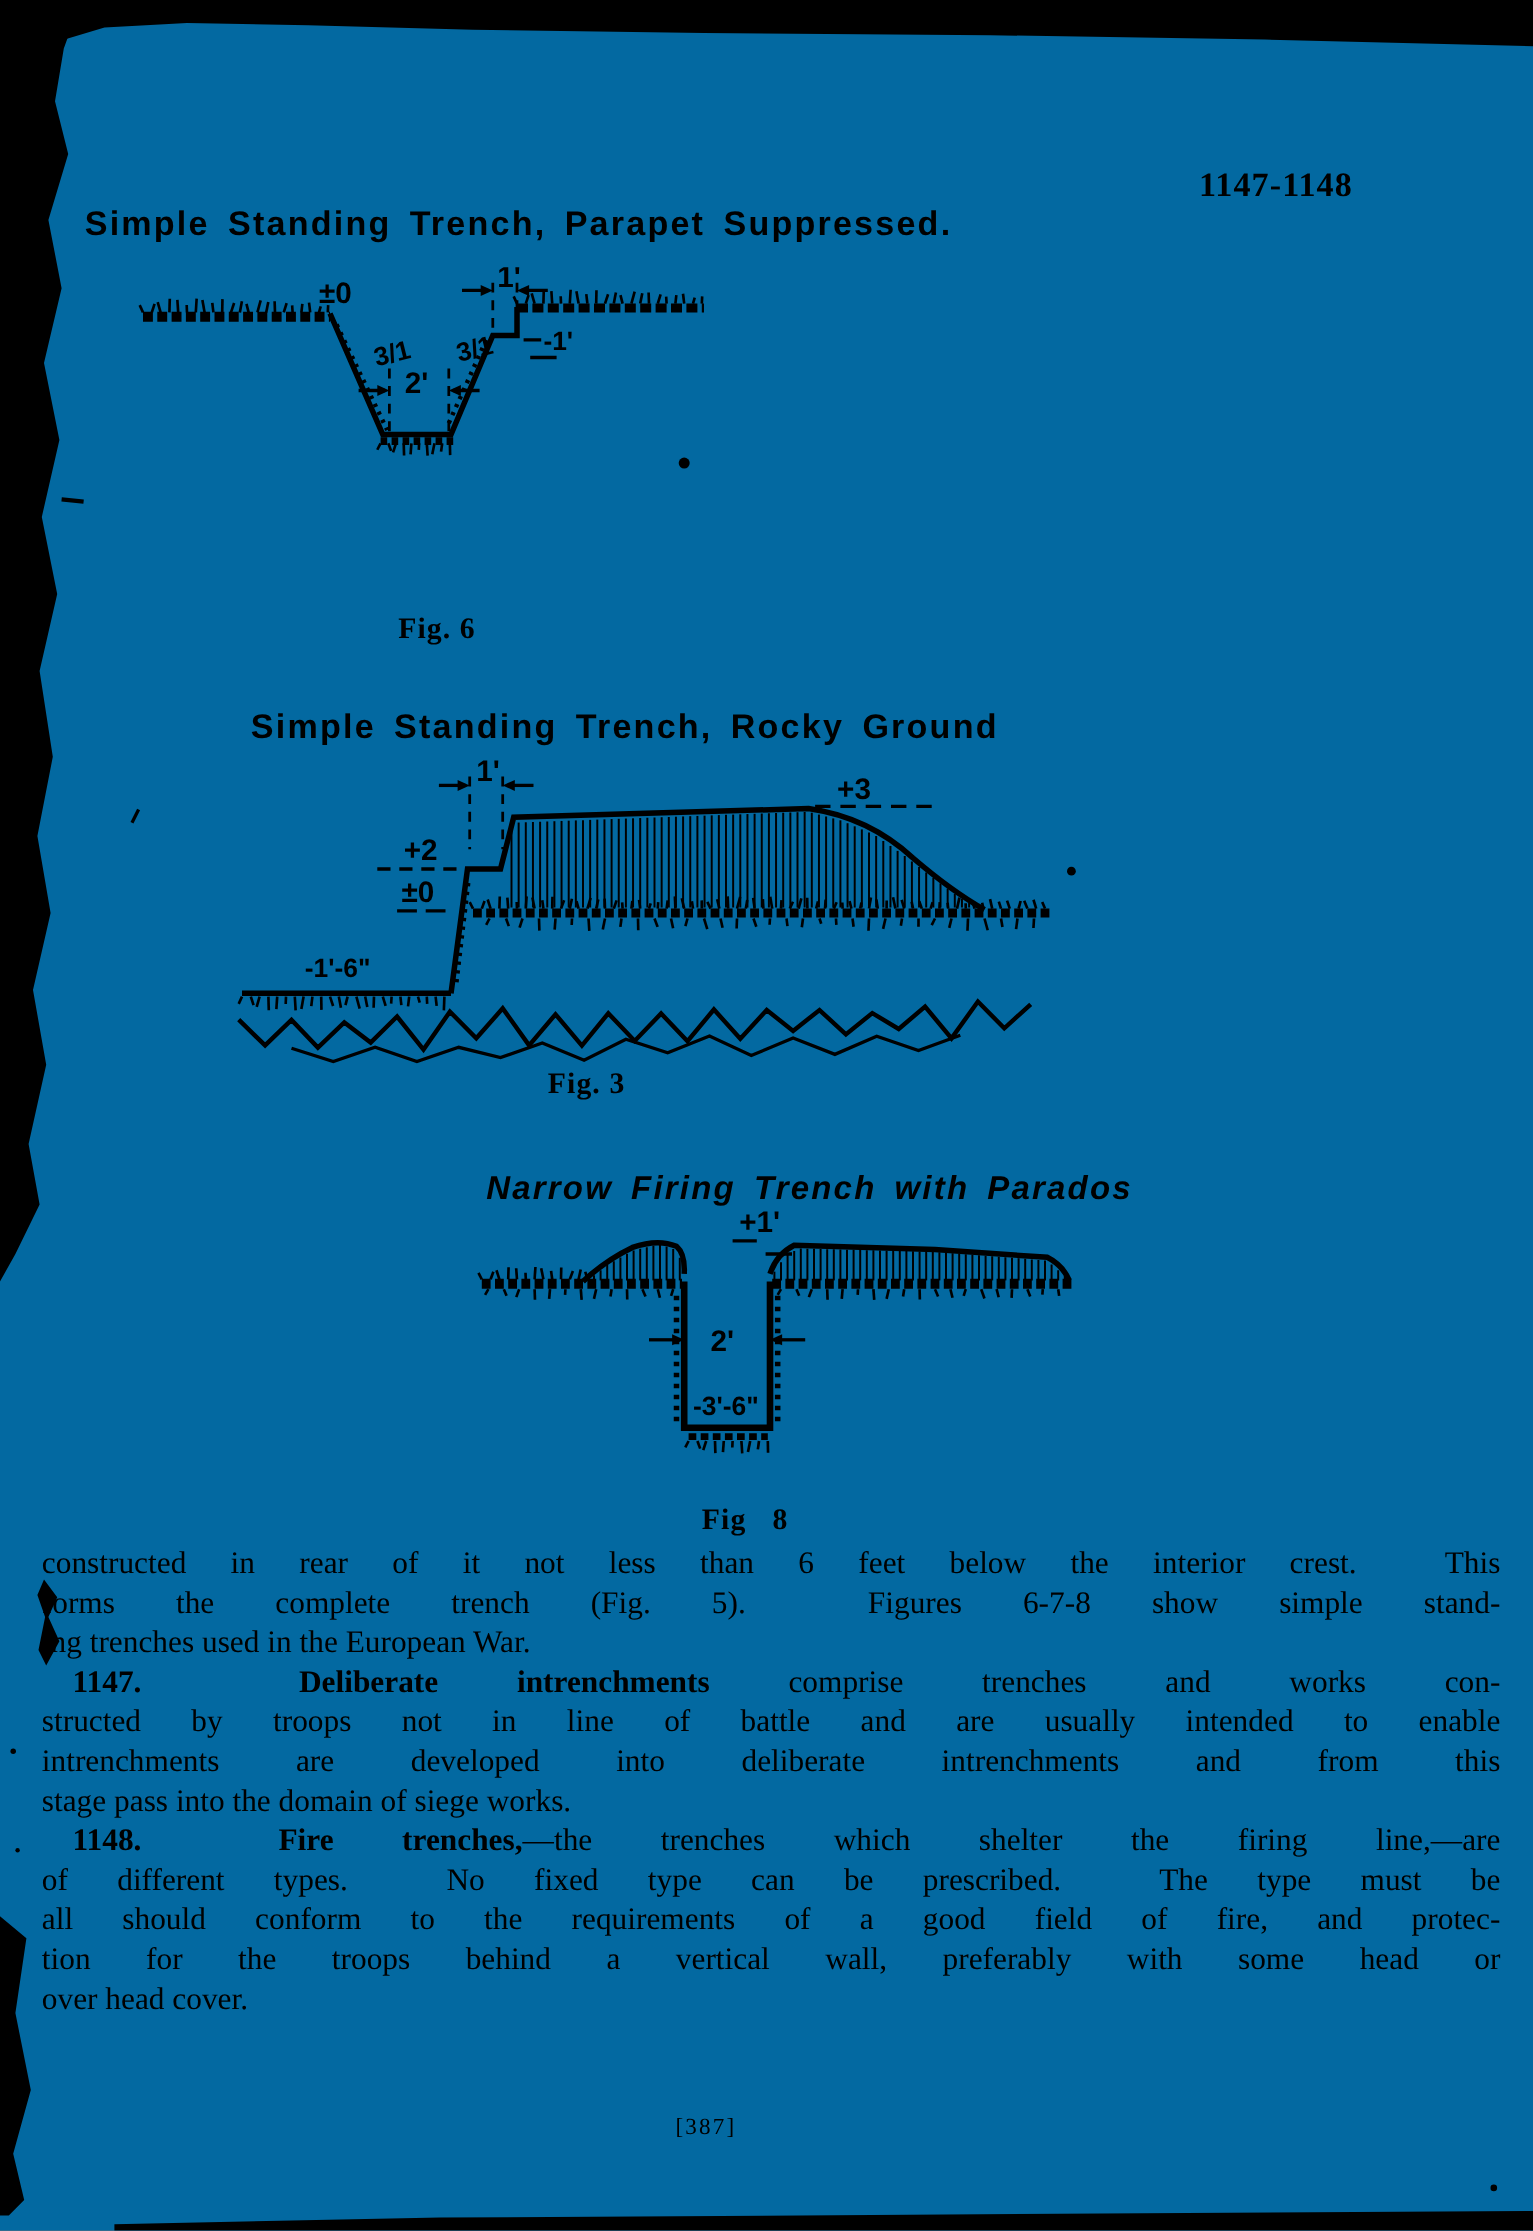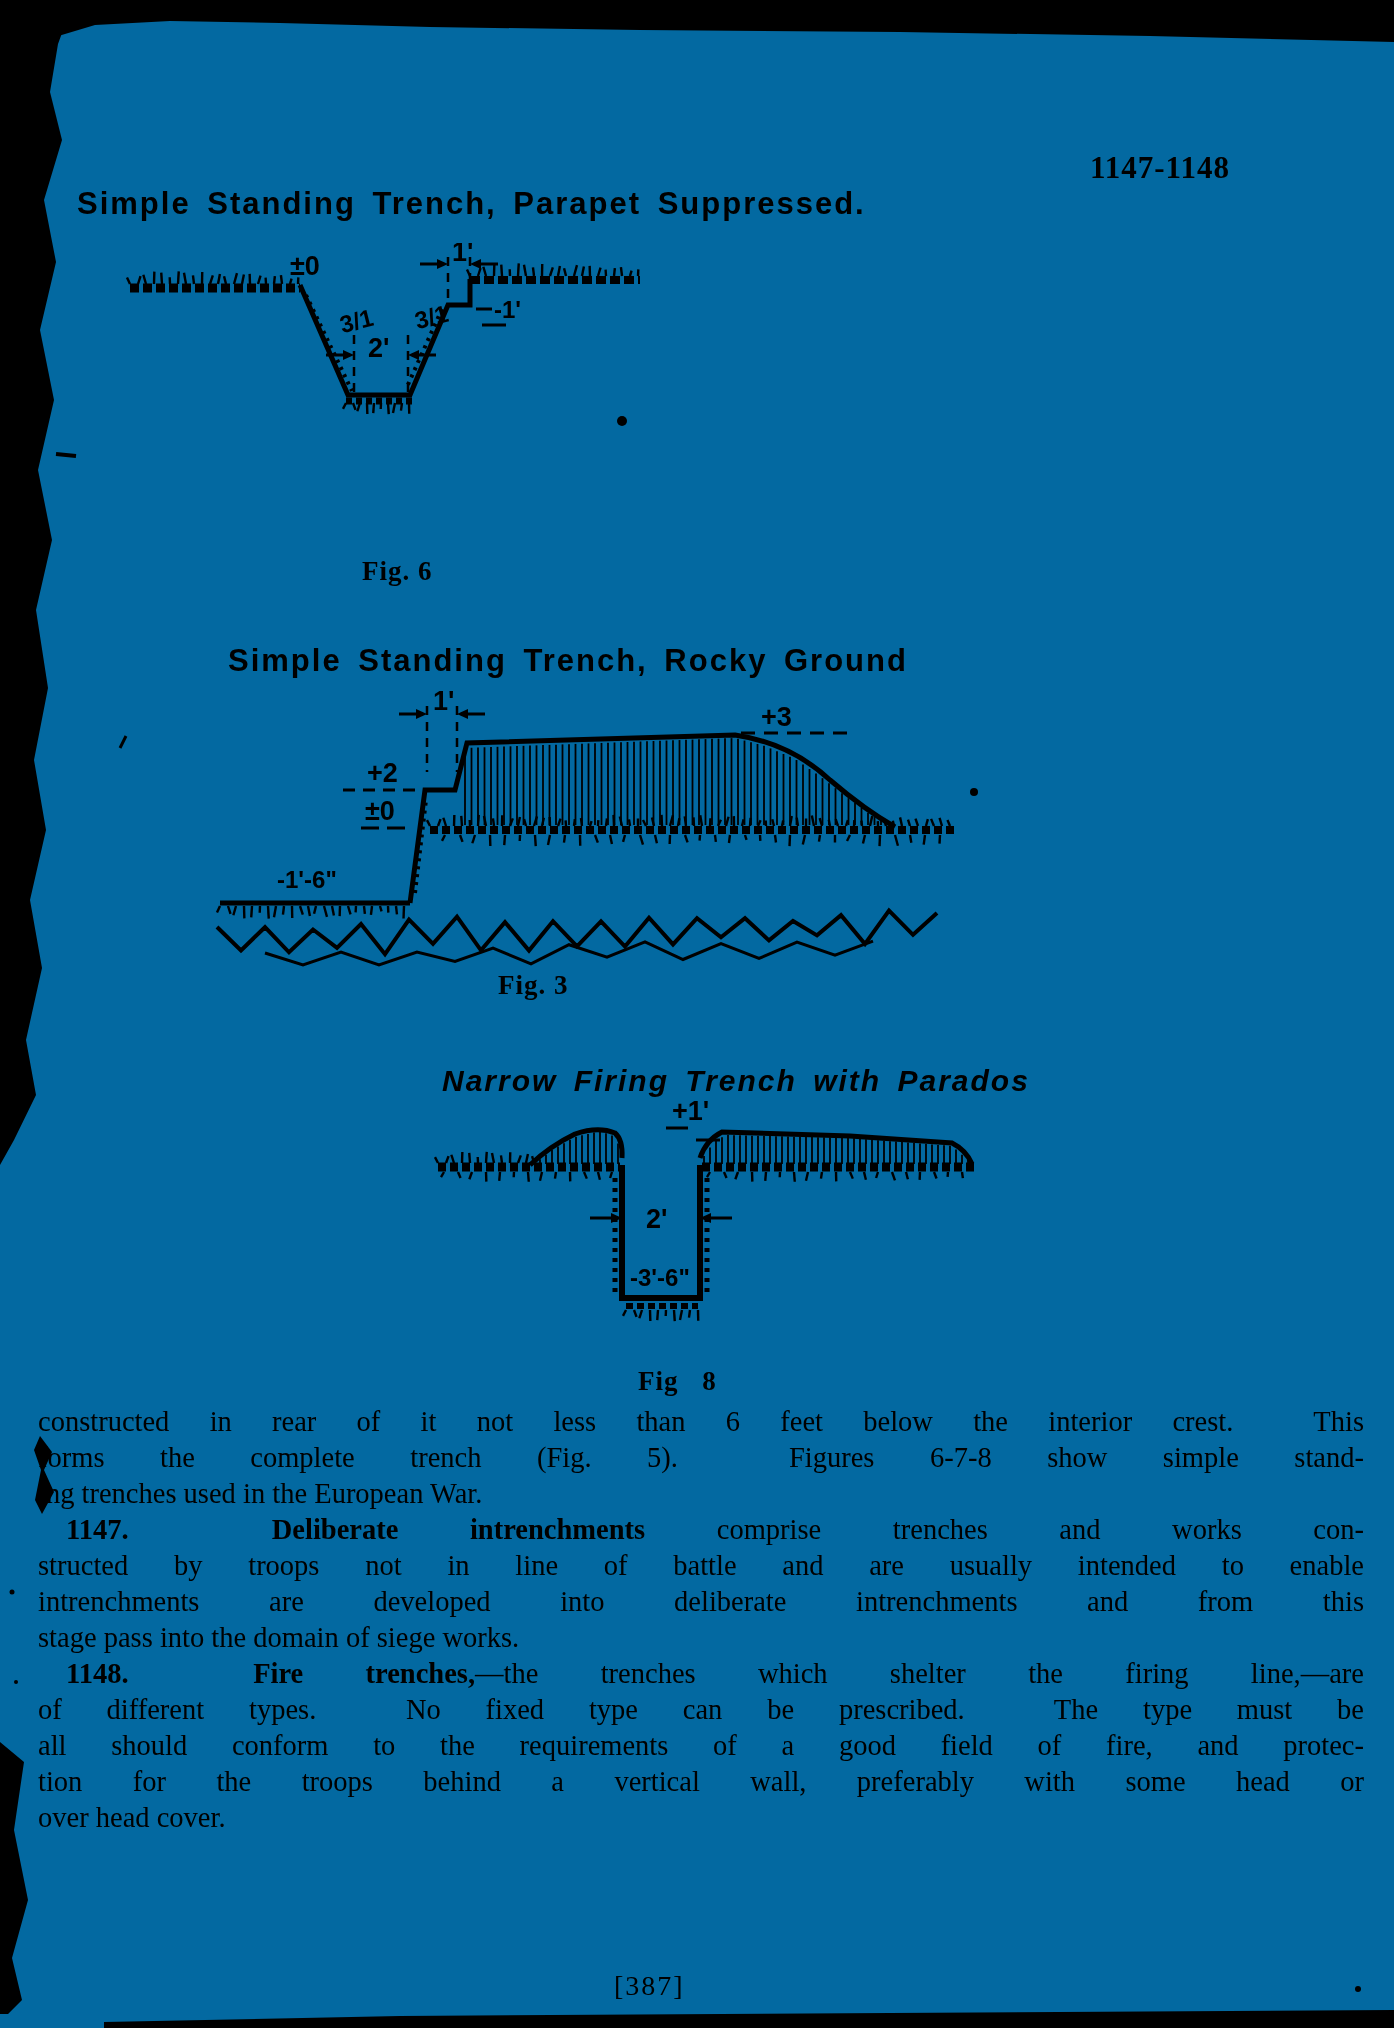--- a/index.html
+++ b/index.html
@@ -4,21 +4,21 @@
 <style>
   html,body{margin:0;padding:0;background:#777;}
   .page{
     position:relative;width:1394px;height:2028px;background:#0369a1;
     overflow:hidden;font-family:"Liberation Serif",serif;color:#000;
     margin:0 auto;
   }
   .abs{position:absolute;}
   
   .hdr-num{left:1090px;top:150px;font-size:31px;font-weight:bold;letter-spacing:1px;}
-  .ftr-num{left:614px;top:1970px;font-size:28px;letter-spacing:2px;}
+  .ftr-num{left:614px;top:1921px;font-size:21px;letter-spacing:2px;}
   
   .fig-title{
     font-family:"Liberation Sans",sans-serif;font-size:31px;font-weight:bold;
     letter-spacing:2px;word-spacing:6px;white-space:nowrap;color:#000;
   }
   .t1{left:46px;top:186px;padding-left:31px;}
   .t2{left:228px;top:643px;}
   .t3{left:442px;top:1064px;font-size:30px;font-style:italic;}
   
   .fig-cap{font-size:27px;font-weight:bold;letter-spacing:1px;white-space:nowrap;}

